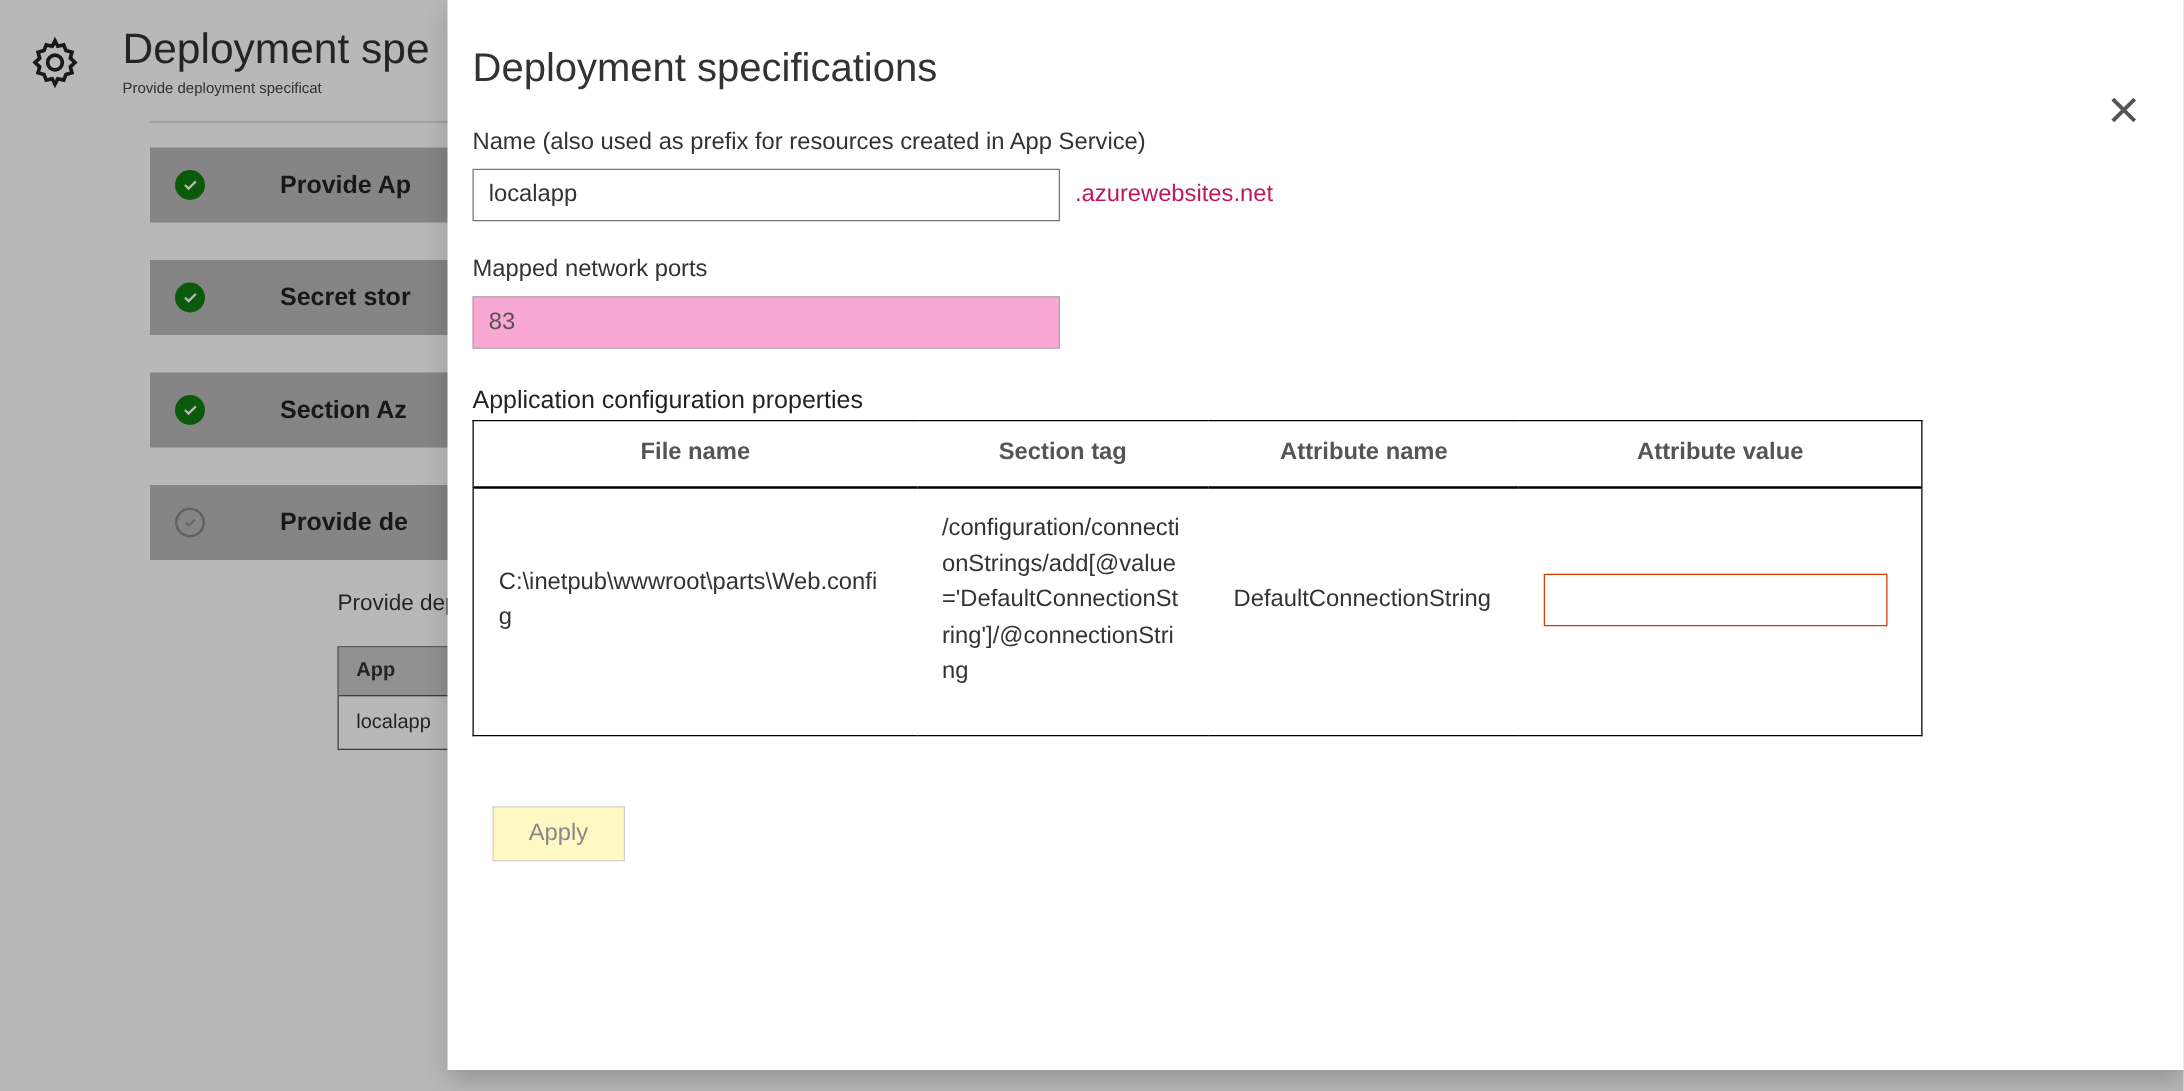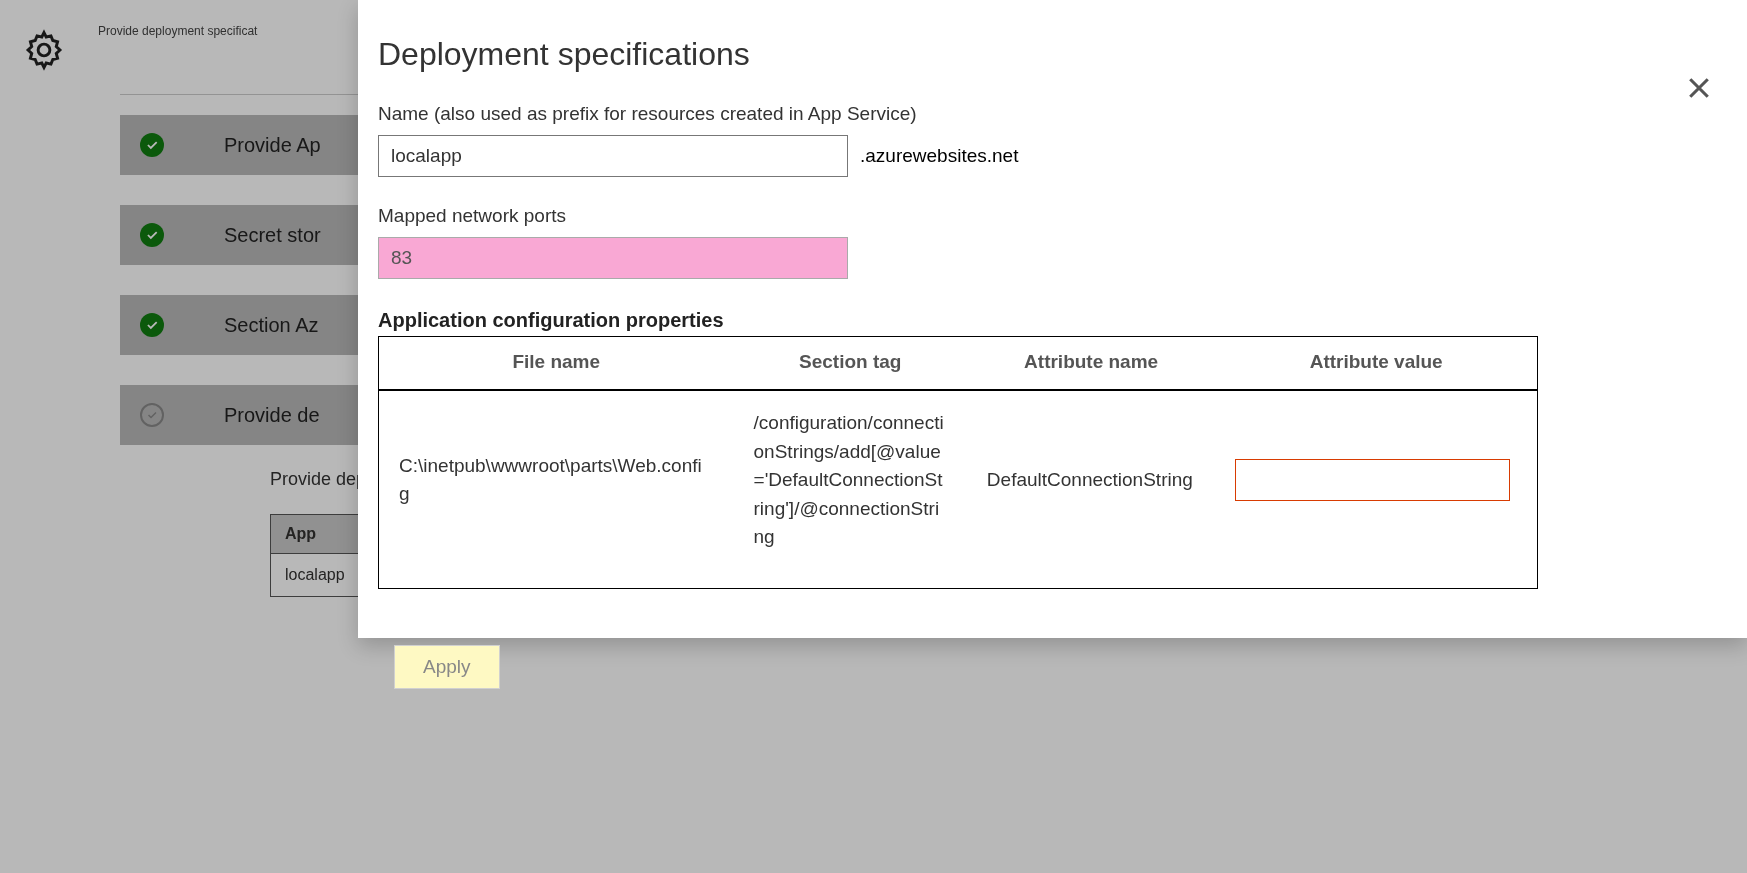--- a/index.html
+++ b/index.html
@@ -50,21 +50,21 @@
   .bg-steps { margin-left: 100px; margin-top: 20px; width: 1260px; }
   .bg-step {
     background: #b9b9b9;
     height: 60px;
     display: flex;
     align-items: center;
     padding-left: 20px;
     gap: 60px;
     margin-bottom: 30px;
   }
-  .bg-step .label { font-size: 20px; color: #222; }
+  .bg-step .label { font-size: 20px; color: #222; font-weight: bold; }
   .check-circle {
     width: 24px; height: 24px;
     border-radius: 50%;
     background: #107c10;
     display: flex; align-items: center; justify-content: center;
     color: #fff;
   }
   .check-circle svg { width: 14px; height: 14px; }
   .check-circle-empty {
     width: 24px; height: 24px;
@@ -98,21 +98,21 @@
   .dim {
     position: absolute;
     left: 0; top: 0; width: 1747px; height: 873px;
     background: rgba(0,0,0,0.28);
   }
 
   
   .modal {
     position: absolute;
     left: 358px; top: 0;
-    width: 1389px; height: 638px;
+    width: 1389px; height: 856px;
     background: #fff;
     padding: 36px 24px 30px 20px;
     box-shadow: 0 8px 20px rgba(0,0,0,0.2);
   }
   .modal-close {
     position: absolute;
     top: 70px; right: 30px;
     width: 36px; height: 36px;
     cursor: pointer;
     display: flex; align-items: center; justify-content: center;
@@ -144,26 +144,26 @@
     background: #fff;
     color: #333;
   }
   .text-input.readonly {
     background: #f9a8d4;
     border: 1px solid #aaa;
     color: #555;
   }
   .suffix {
     font-size: 19px;
-    color: #000000;
+    color: #be185d;
   }
 
   .section-heading {
     font-size: 20px;
-    font-weight: 700;
+    font-weight: 400;
     color: #222;
     margin-top: 30px;
     margin-bottom: 4px;
   }
   .config-table {
     border: 1px solid #000;
     width: 1160px;
     border-collapse: collapse;
   }
   .config-table th {
@@ -210,20 +210,21 @@
 
 <div class="bg-page">
   <div class="bg-header">
     <div class="bg-gear">
       <svg viewBox="0 0 24 24" width="44" height="44" fill="none" stroke="#222" stroke-width="1.6">
         <circle cx="12" cy="12" r="3.2"></circle>
         <path d="M12 2.5l1.2 2.4 2.6-.6 1 2.5 2.6.7-.7 2.6 2 1.9-2 1.9.7 2.6-2.6.7-1 2.5-2.6-.6L12 21.5l-1.2-2.4-2.6.6-1-2.5-2.6-.7.7-2.6-2-1.9 2-1.9-.7-2.6 2.6-.7 1-2.5 2.6.6L12 2.5z"></path>
       </svg>
     </div>
     <div>
+      <div class="bg-title">Deployment spe</div>
       <div class="bg-subtitle">Provide deployment specificat</div>
     </div>
   </div>
   <div class="bg-divider"></div>
 
   <div class="bg-steps">
     <div class="bg-step">
       <span class="check-circle">
         <svg viewBox="0 0 24 24" fill="none" stroke="#fff" stroke-width="3">
             <path d="M5 12l5 5L20 7"></path>

